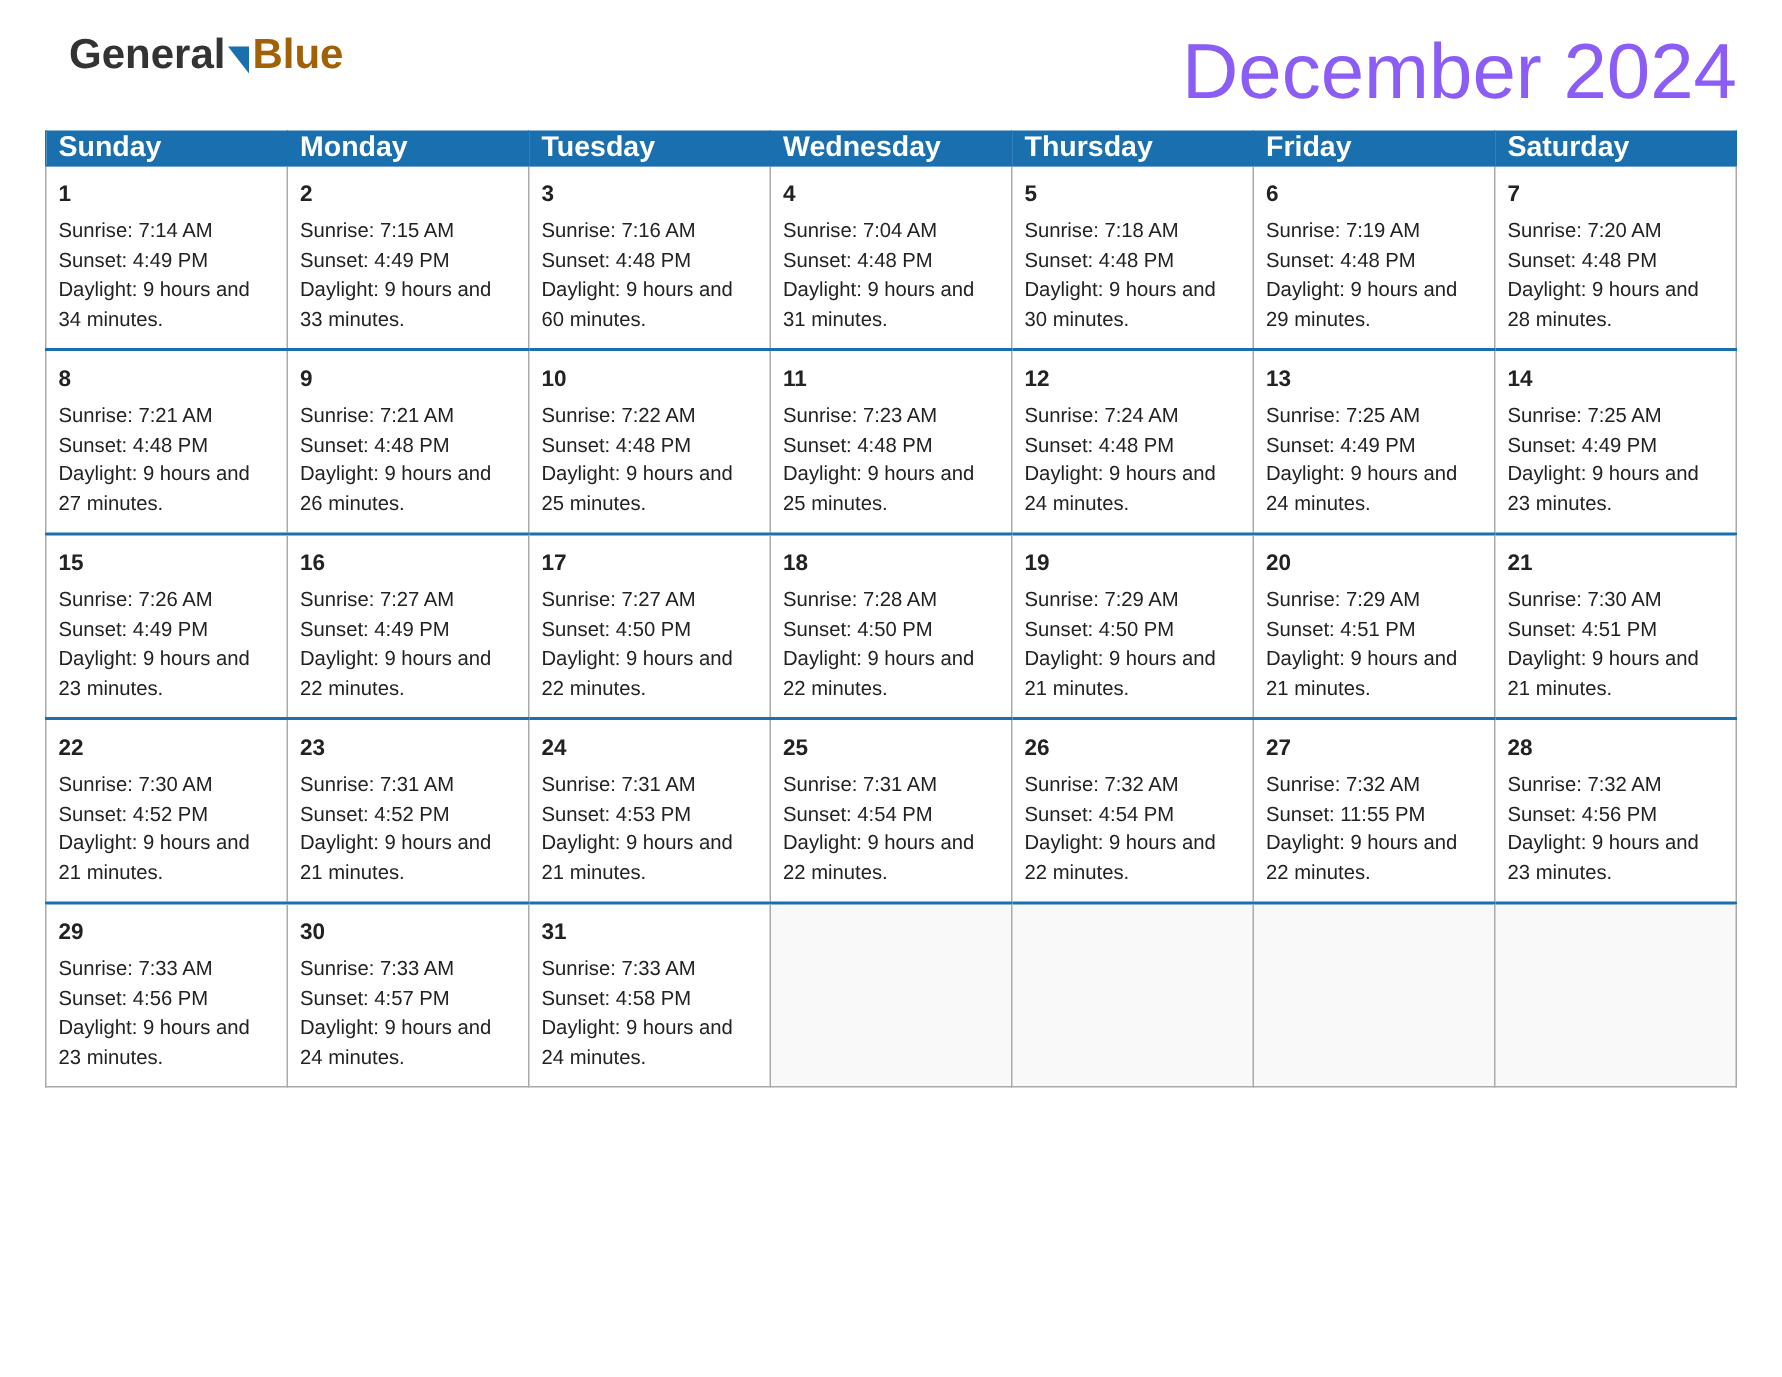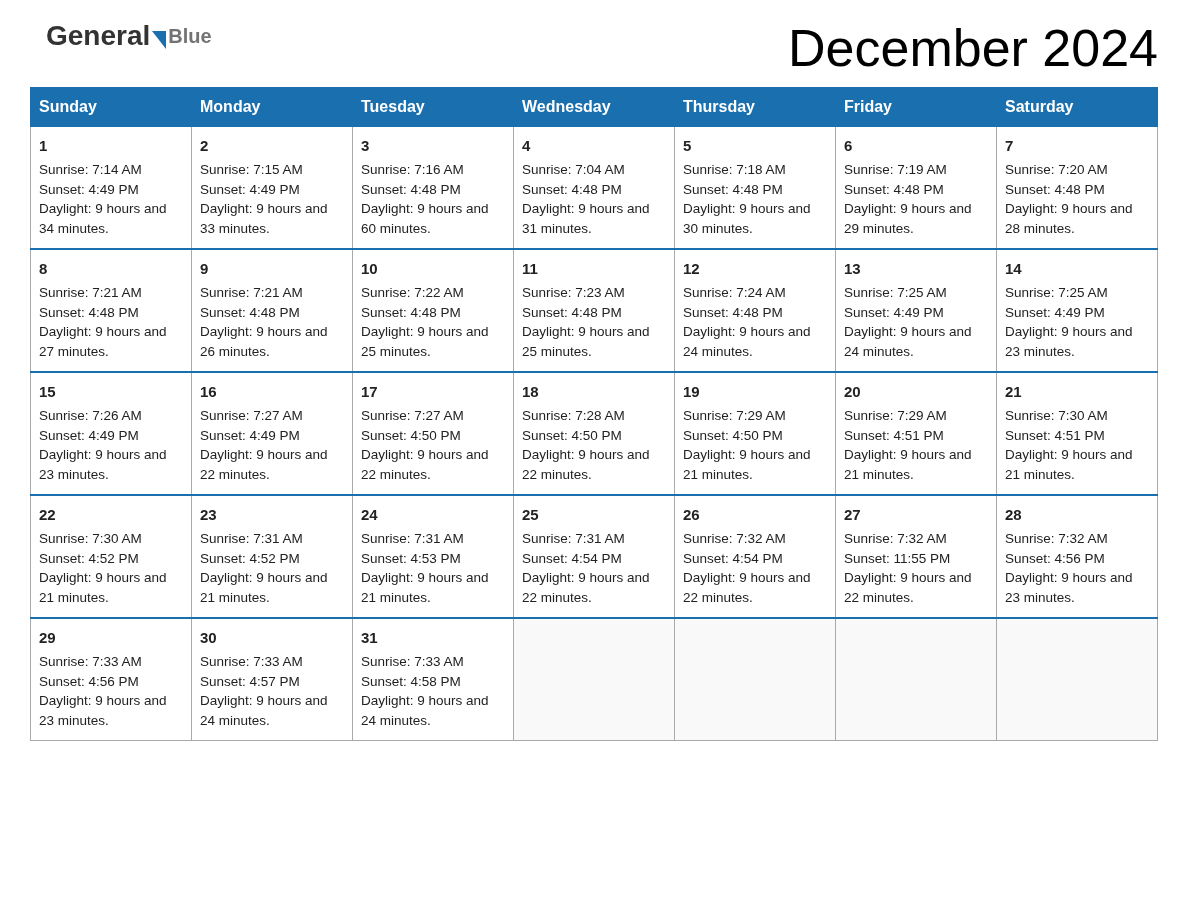--- a/index.html
+++ b/index.html
@@ -35,50 +35,50 @@
       height: 0;
       border-left: 14px solid transparent;
       border-right: 0px solid transparent;
       border-top: 18px solid #1a6faf;
       display: inline-block;
       margin: 0 2px;
       position: relative;
       top: 4px;
     }
     .logo-blue {
-      color: #737373;
-      font-size: 20px;
+      color: #a16207;
+      font-size: 28px;
       font-weight: bold;
       text-align: center;
     }
     .title-block {
       text-align: right;
     }
     .month-title {
       font-size: 52px;
       font-weight: normal;
-      color: #000000;
+      color: #8b5cf6;
       line-height: 1.1;
     }
     .location-title {
       font-size: 22px;
       color: #444;
       margin-top: 5px;
     }
     .calendar {
       width: 100%;
       border-collapse: collapse;
       margin-top: 10px;
     }
     .calendar th {
       background-color: #1a6faf;
       color: #fff;
-      font-size: 16px;
+      font-size: 19px;
       font-weight: bold;
-      padding: 10px 8px;
+      padding: 0 8px;
       text-align: left;
       border: 1px solid #1a6faf;
     }
     .calendar td {
       vertical-align: top;
       padding: 8px 8px 10px 8px;
       border: 1px solid #aaa;
       width: 14.28%;
       font-size: 13.5px;
       color: #222;

